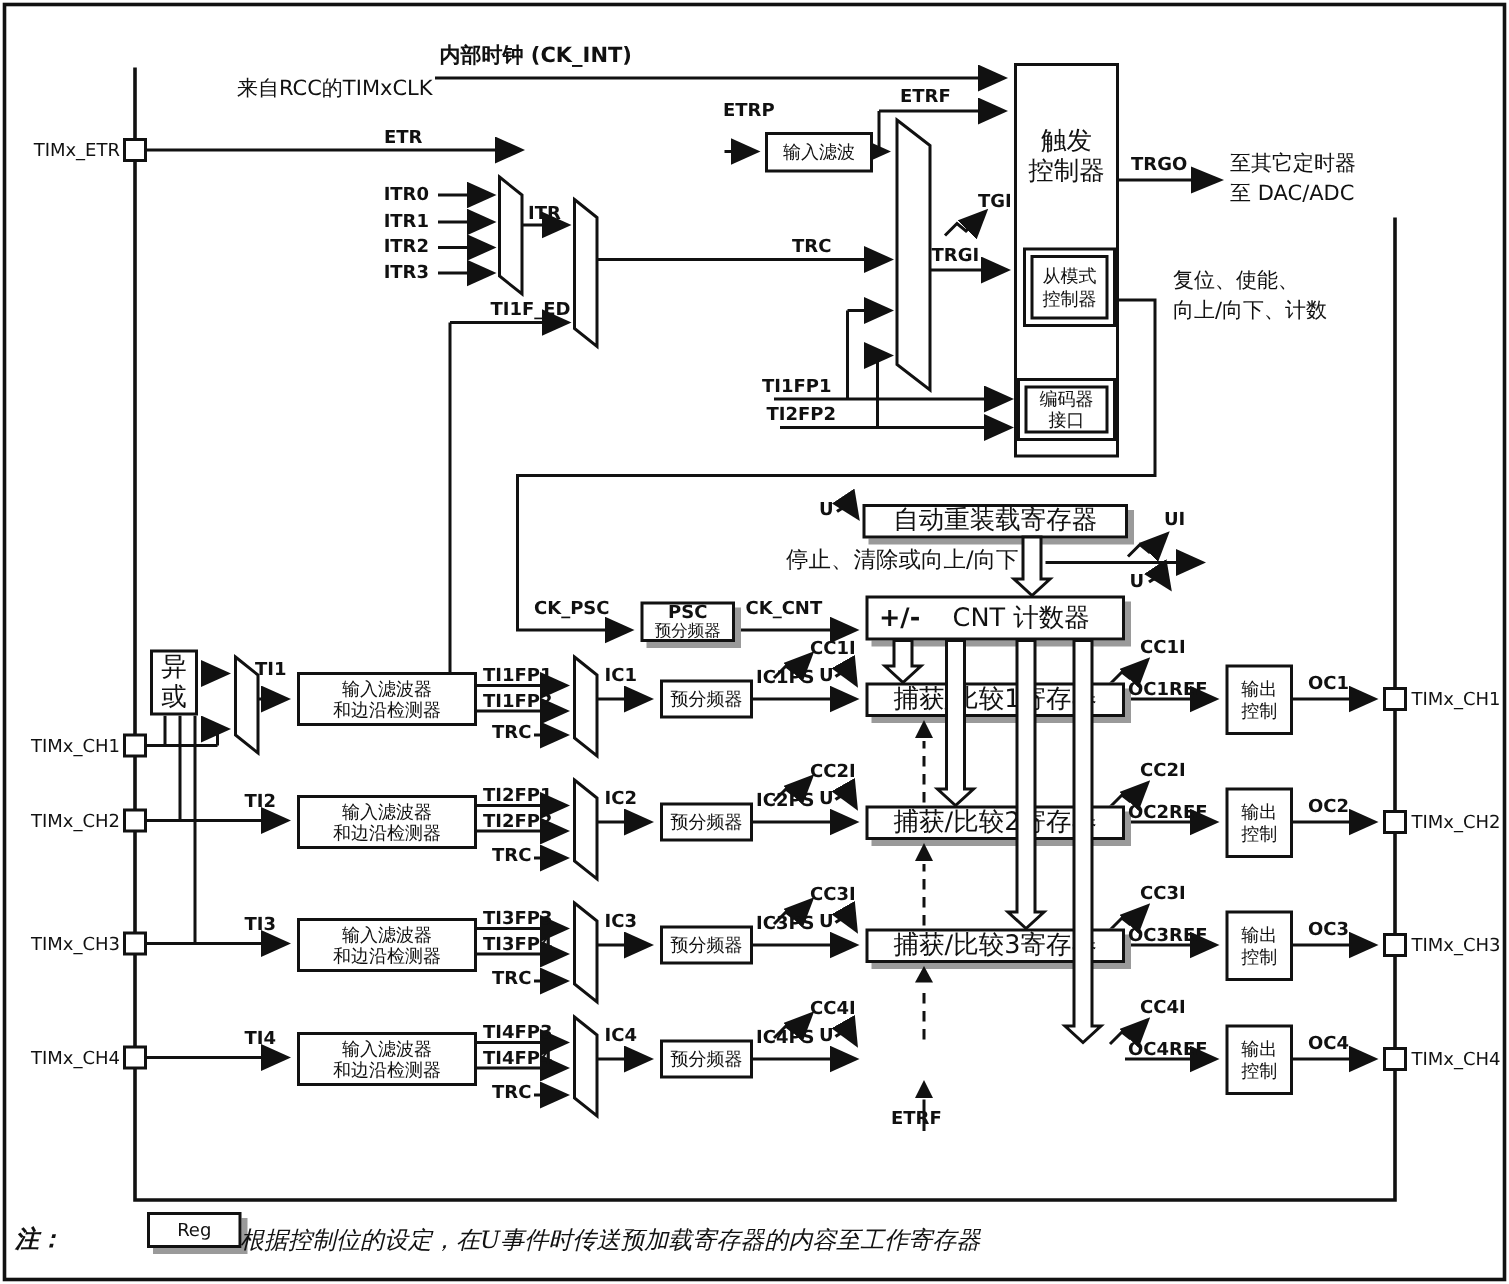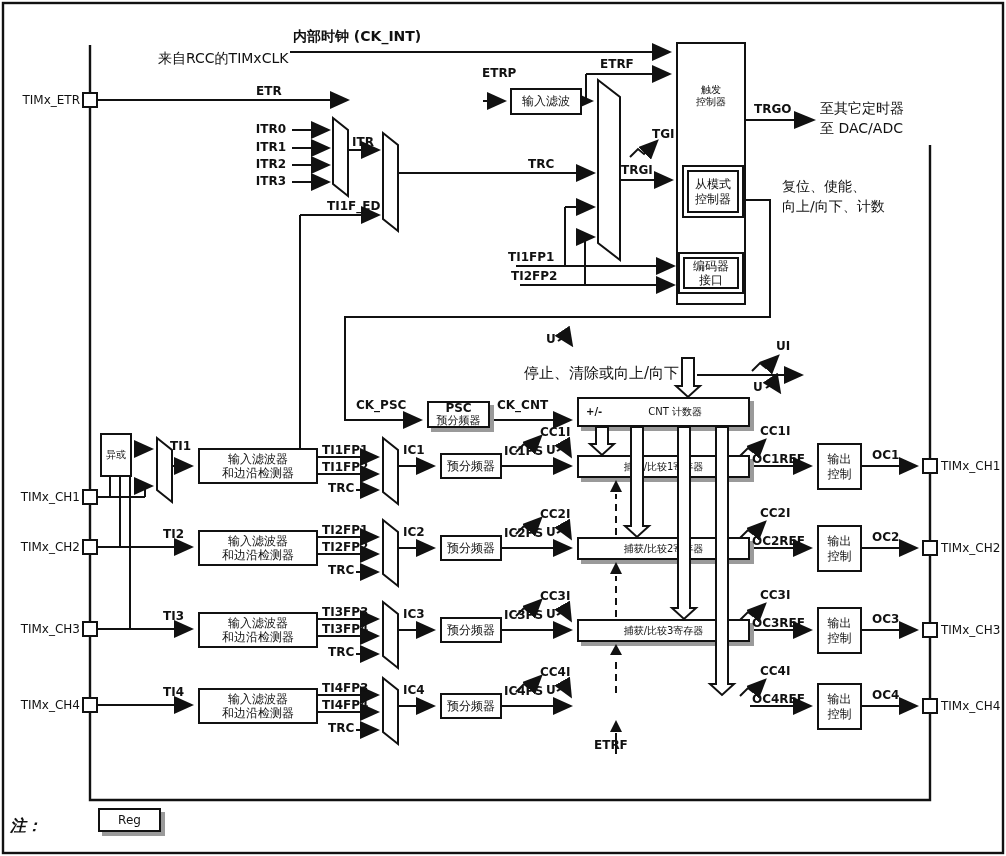--- a/index.html
+++ b/index.html
@@ -6,21 +6,21 @@
   #stage{position:relative;width:1006px;height:856px;background:#fff;overflow:hidden;
          font-family:"DejaVu Sans",sans-serif;color:#111;}
   .layer{position:absolute;left:0;top:0;pointer-events:none;}
   #base{z-index:1}
   #over{z-index:3}
   .box{position:absolute;box-sizing:border-box;background:#fff;border:2px solid #111;
        display:flex;flex-direction:column;align-items:center;justify-content:center;
        text-align:center;line-height:1.18;z-index:2;}
   .shadow{box-shadow:4px 4px 0 0 #9a9a9a;}
   .thick{outline:2px solid #111;outline-offset:-7px;}
-  .f12{font-size:12px}.f11{font-size:11px}.f13{font-size:10px}
+  .f12{font-size:12px}.f11{font-size:11px}.f13{font-size:17px}
   .lbl{position:absolute;z-index:4;white-space:nowrap;font-weight:bold;font-size:12px;}
   .cn{position:absolute;z-index:4;white-space:nowrap;font-weight:normal;font-size:14px;}
   .cn15{font-size:15px}
   .ra{text-align:right;}
   .b{font-weight:bold}
   .note-it{position:absolute;z-index:4;white-space:nowrap;font-family:"DejaVu Serif",serif;
            font-style:italic;font-size:16px;}
   .rowflex{flex-direction:row;justify-content:flex-start;}
 </style>
 </head>
@@ -164,20 +164,23 @@
   </div>
   <div class="box f12 thick" style="left:682px;top:165px;width:62px;height:53px">
     <span>从模式</span>
     <span>控制器</span>
   </div>
   <div class="box f12 thick" style="left:678px;top:252px;width:66px;height:42px">
     <span>编码器</span>
     <span>接口</span>
   </div>
 
+  <div class="box f13 shadow" style="left:575px;top:336px;width:177px;height:23px">
+    <span>自动重装载寄存器</span>
+  </div>
   <div class="box shadow" style="left:427px;top:401px;width:63px;height:27px;line-height:1.05">
     <span class="b f12">PSC</span>
     <span class="f11">预分频器</span>
   </div>
   <div class="box f13 shadow rowflex" style="left:577px;top:397px;width:173px;height:30px;padding-left:7px">
     <span class="b">+/-</span>
     <span style="flex:1;text-align:center">CNT 计数器</span>
   </div>
 
   <div class="box f13" style="left:100px;top:433px;width:32px;height:44px">
@@ -351,14 +354,15 @@
   <span class="lbl" style="left:403px;top:683px">IC4</span>
   <span class="lbl" style="left:504px;top:684px">IC4PS</span>
   <span class="lbl" style="left:546px;top:683px">U</span>
   <span class="lbl" style="left:540px;top:665px">CC4I</span>
   <span class="lbl" style="left:760px;top:664px">CC4I</span>
   <span class="lbl" style="left:752px;top:692px">OC4REF</span>
   <span class="lbl" style="left:872px;top:688px">OC4</span>
   <span class="lbl" style="left:941px;top:699px;font-weight:normal">TIMx_CH4</span>
 
   <span class="note-it b" style="left:10px;top:816px">注：</span>
+  <span class="note-it" style="left:160px;top:817px">根据控制位的设定，在U事件时传送预加载寄存器的内容至工作寄存器</span>
 
 </div>
 
 </body></html>

